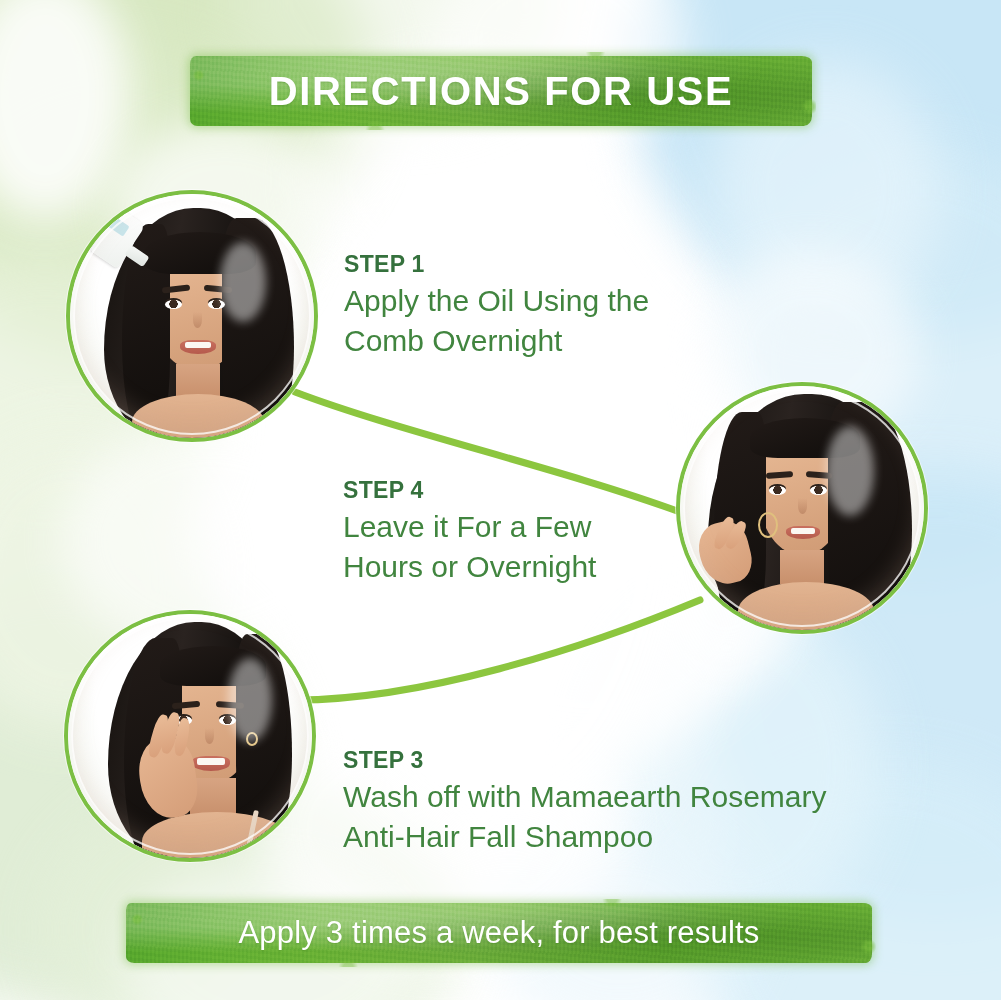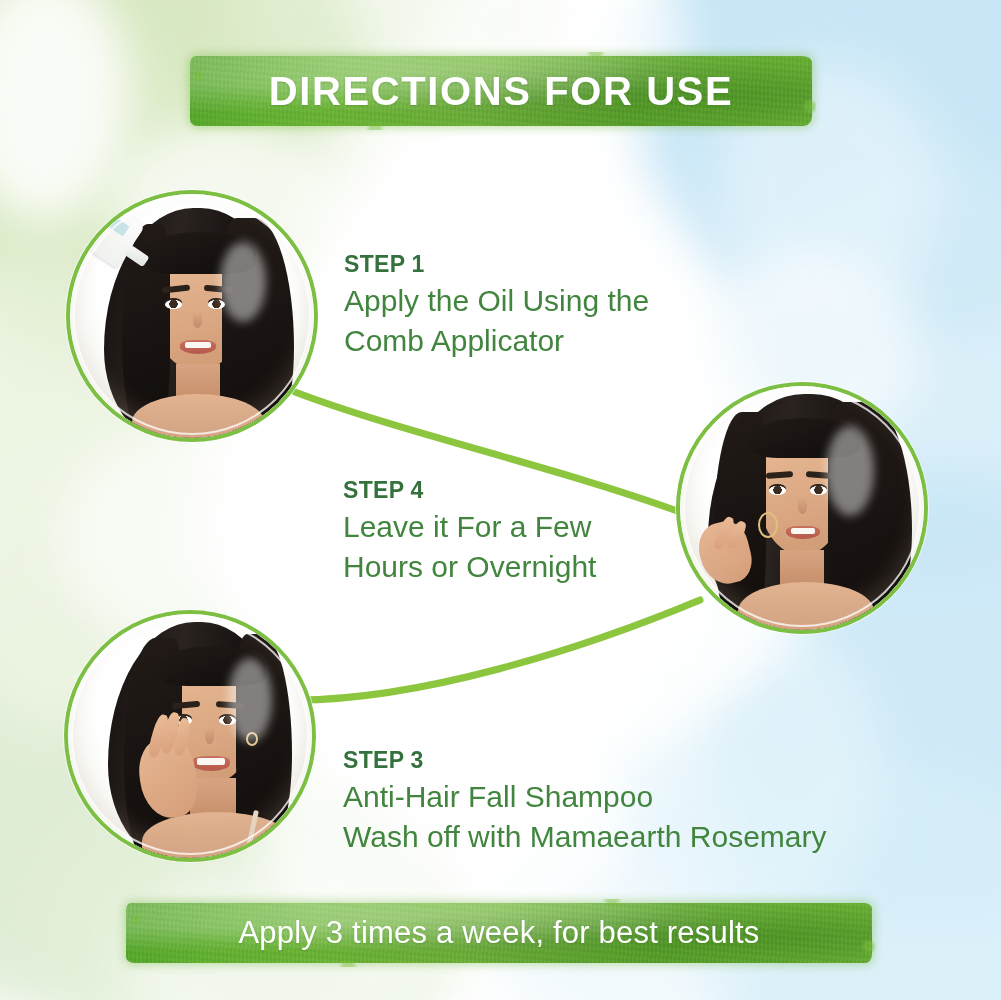--- a/index.html
+++ b/index.html
@@ -309,37 +309,37 @@
         <div class="shine" style="left:160px;top:44px;width:44px;height:84px;"></div>
       </div>
     </div>
     <div class="rim"></div>
   </div>
 
   <div class="step" id="step-1">
     <div class="label">STEP 1</div>
     <div class="desc">
       <div>Apply the Oil Using the</div>
-      <div>Comb Applicator</div>
+      <div>Comb Overnight</div>
     </div>
   </div>
 
   <div class="step" id="step-2">
     <div class="label">STEP 4</div>
     <div class="desc">
       <div>Leave it For a Few</div>
       <div>Hours or Overnight</div>
     </div>
   </div>
 
   <div class="step" id="step-3">
     <div class="label">STEP 3</div>
     <div class="desc">
+      <div>Wash off with Mamaearth Rosemary</div>
       <div>Anti-Hair Fall Shampoo</div>
-      <div>Wash off with Mamaearth Rosemary</div>
     </div>
   </div>
 
   <div class="banner" id="banner-bottom">
     <span class="banner-text">Apply 3 times a week, for best results</span>
   </div>
 
 </div>
 
 </body></html>

